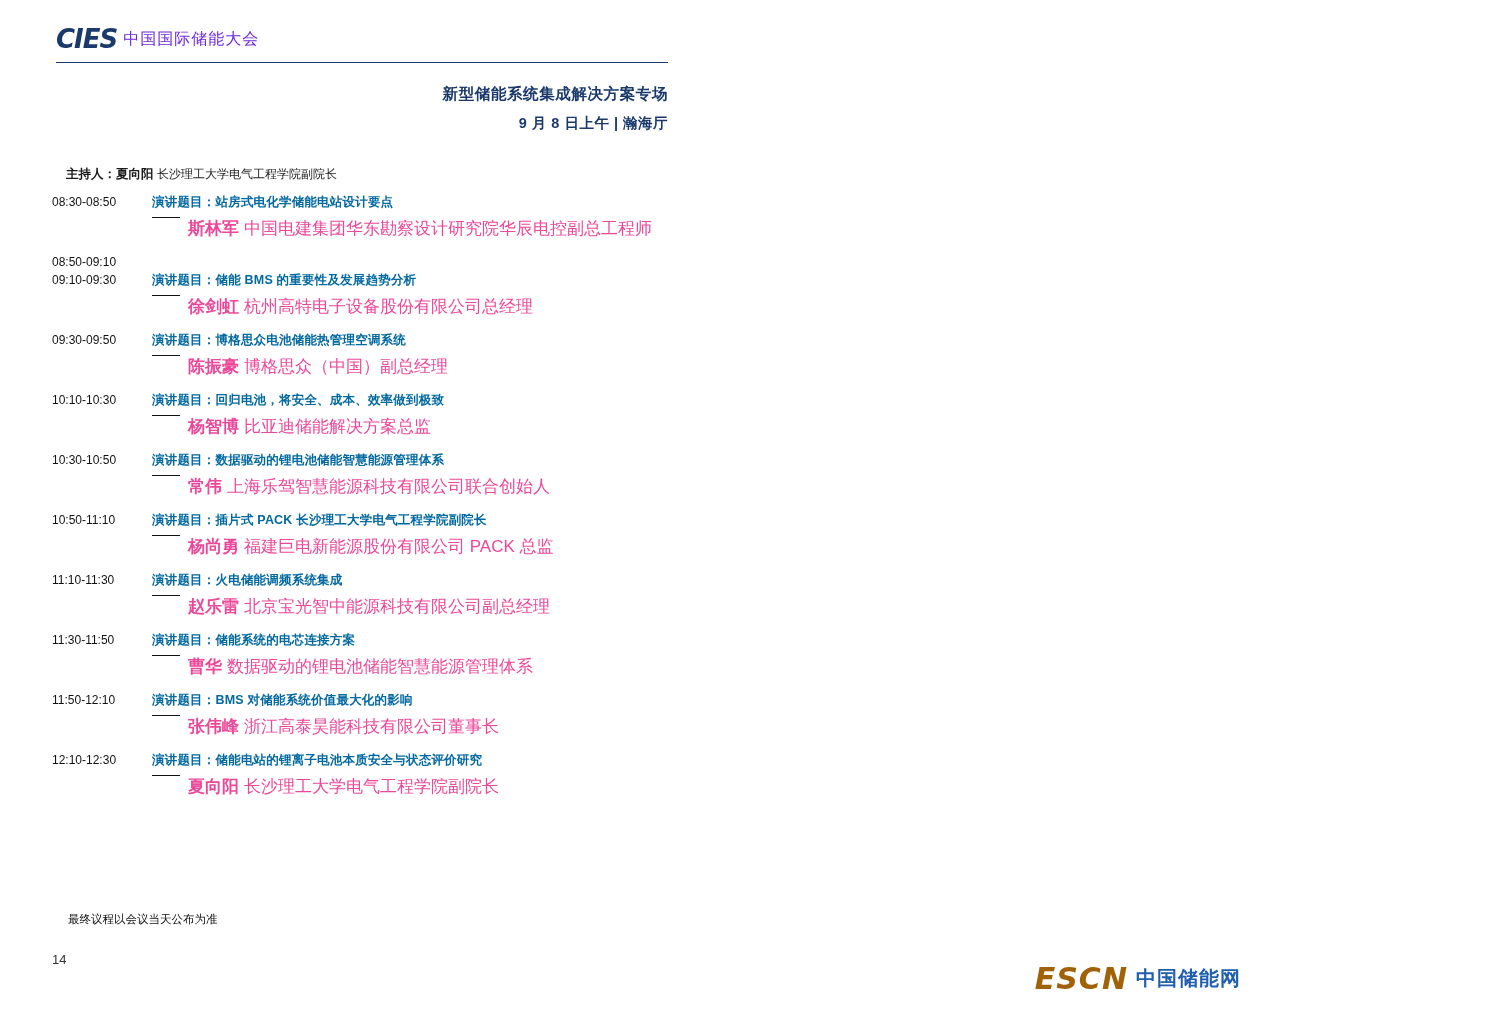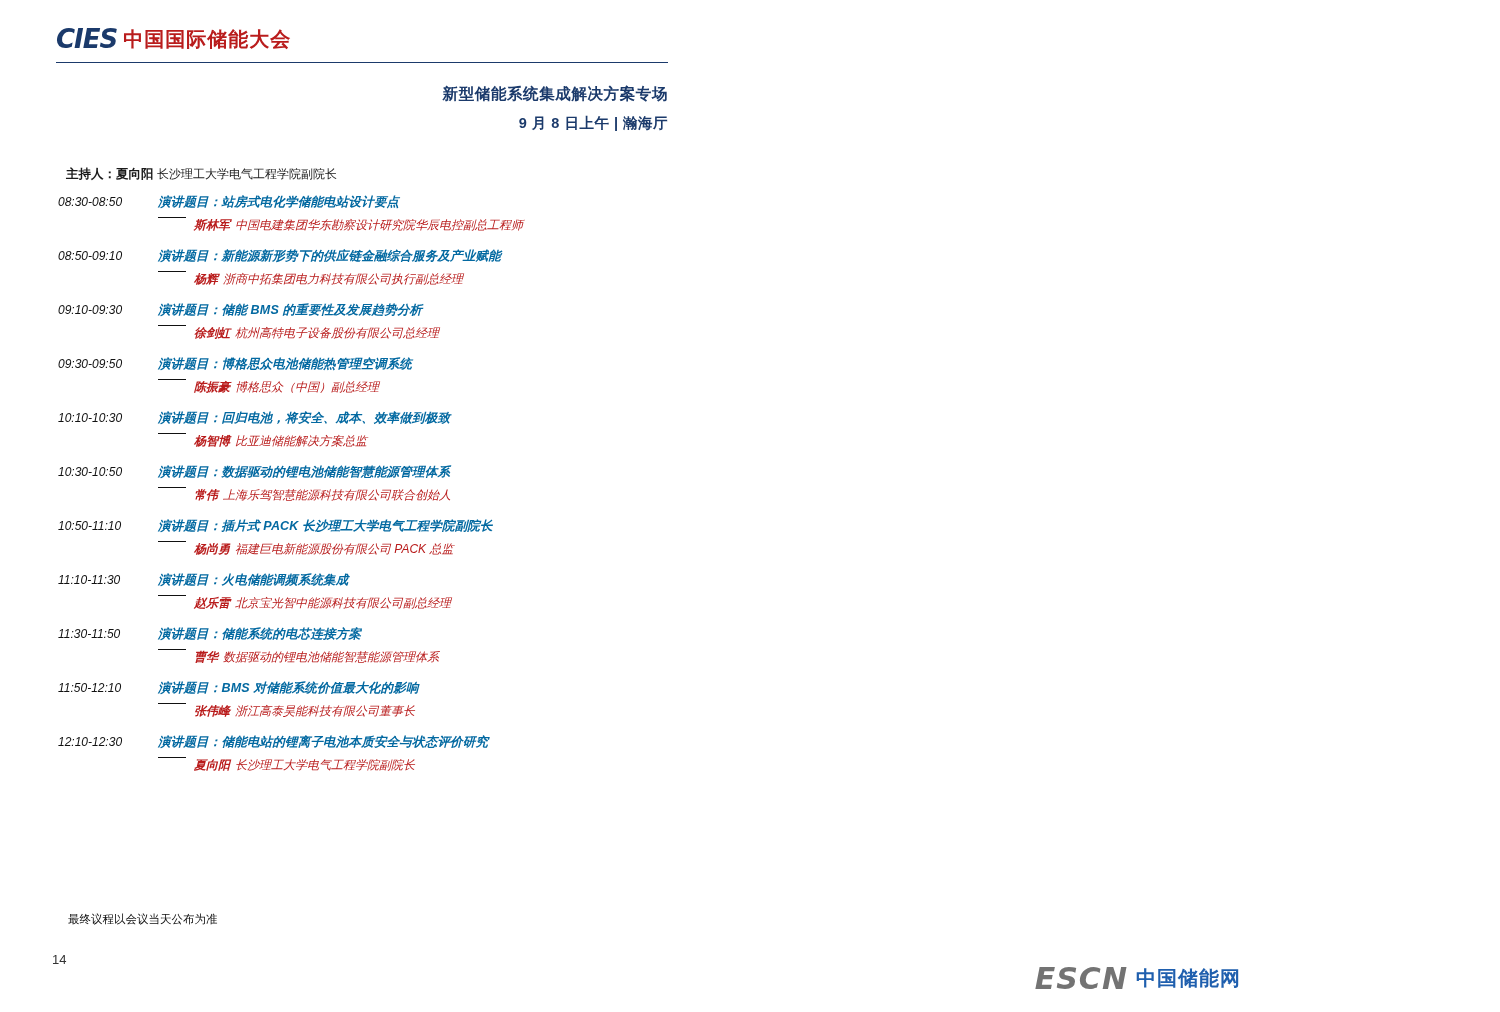--- a/index.html
+++ b/index.html
@@ -24,23 +24,23 @@
   .logo-row { display:flex; align-items:center; }
   .logo-mark {
     font-family:"DejaVu Sans", sans-serif;
     font-weight:bold;
     font-size:26px;
     letter-spacing:-1px;
     color:#1b3a6b;
     font-style:italic;
   }
   .logo-cn {
-    font-size:20px;
-    font-weight:bold;
-    color:#b91c1c;
+    font-size:16px;
+    font-weight:normal;
+    color:#6d28d9;
     margin-left:6px;
     letter-spacing:1px;
   }
   .hdr-rule {
     position:absolute; left:56px; top:62px; width:612px;
     border-bottom:1.5px solid #1b3a6b;
   }
 
   
   .title-block { text-align:right; color:#1b3a6b; }
@@ -48,34 +48,34 @@
   .title-2 { font-size:14.5px; font-weight:bold; margin-top:9px; letter-spacing:0.5px; }
 
   .lt { position:absolute; left:56px; top:84px; width:612px; }
 
   
   .host-l { position:absolute; left:66px; top:166px; width:600px; font-size:12.5px; }
   .host-l b { font-weight:bold; }
   .host-l .sub { font-weight:normal; font-size:12px; color:#222; }
 
   
-  .sched-l { position:absolute; left:58px; top:192px; width:616px;font-style:italic; }
+  .sched-l { position:absolute; left:52px; top:192px; width:616px; }
   .row-l { display:flex; margin-bottom:1px; }
   .time-l {
     width:100px; flex:0 0 100px;
     font-size:12px; color:#111; padding-top:3px;
     font-family:"Liberation Sans", sans-serif;
   }
   .body-l { flex:1 1 auto; }
   .topic-l {
     font-size:12.5px; font-weight:bold; color:#0369a1;
     padding-top:2px; letter-spacing:0.2px;
   }
   .speaker-l {
-    font-size:12px; color:#b91c1c;
+    font-size:17px; color:#ec4899;
     padding:6px 0 11px 36px;
     position:relative;
   }
   .speaker-l .dash {
     position:absolute; left:0; top:6px;
     width:28px; border-top:1px solid #111;
   }
   .speaker-l .nm { font-weight:bold; }
   .speaker-l .org { font-weight:normal; margin-left:5px; }
 
@@ -83,21 +83,21 @@
   .note-l { position:absolute; left:68px; top:912px; font-size:11.5px; color:#111; }
 
   
   .pg-l { position:absolute; left:52px; top:952px; font-size:13px; color:#333; }
 
   
   .wm { position:absolute; right:30px; bottom:16px; display:flex; align-items:center; }
   .wm-escn {
     font-family:"DejaVu Sans", sans-serif;
     font-size:30px; font-weight:bold; font-style:italic;
-    color:#737373; letter-spacing:1px;
+    color:#a16207; letter-spacing:1px;
   }
   .wm-cn {
     font-size:20px; font-weight:bold; color:#1f5fae;
     margin-left:8px; letter-spacing:1px;
   }
 </style>
 </head>
 <body>
 
 <div class="page">
@@ -125,24 +125,20 @@
     <div class="sched-l" id="sched-left">
         <div class="row-l">
           <div class="time-l">08:30-08:50</div>
           <div class="body-l">
             <div class="topic-l">演讲题目：站房式电化学储能电站设计要点</div>
             <div class="speaker-l"><span class="dash"></span><span class="nm">斯林军</span><span class="org">中国电建集团华东勘察设计研究院华辰电控副总工程师</span></div>
           </div>
         </div>
         <div class="row-l">
           <div class="time-l">08:50-09:10</div>
-          <div class="body-l">
-            <div class="topic-l">演讲题目：新能源新形势下的供应链金融综合服务及产业赋能</div>
-            <div class="speaker-l"><span class="dash"></span><span class="nm">杨辉</span><span class="org">浙商中拓集团电力科技有限公司执行副总经理</span></div>
-          </div>
         </div>
         <div class="row-l">
           <div class="time-l">09:10-09:30</div>
           <div class="body-l">
             <div class="topic-l">演讲题目：储能 BMS 的重要性及发展趋势分析</div>
             <div class="speaker-l"><span class="dash"></span><span class="nm">徐剑虹</span><span class="org">杭州高特电子设备股份有限公司总经理</span></div>
           </div>
         </div>
         <div class="row-l">
           <div class="time-l">09:30-09:50</div>

